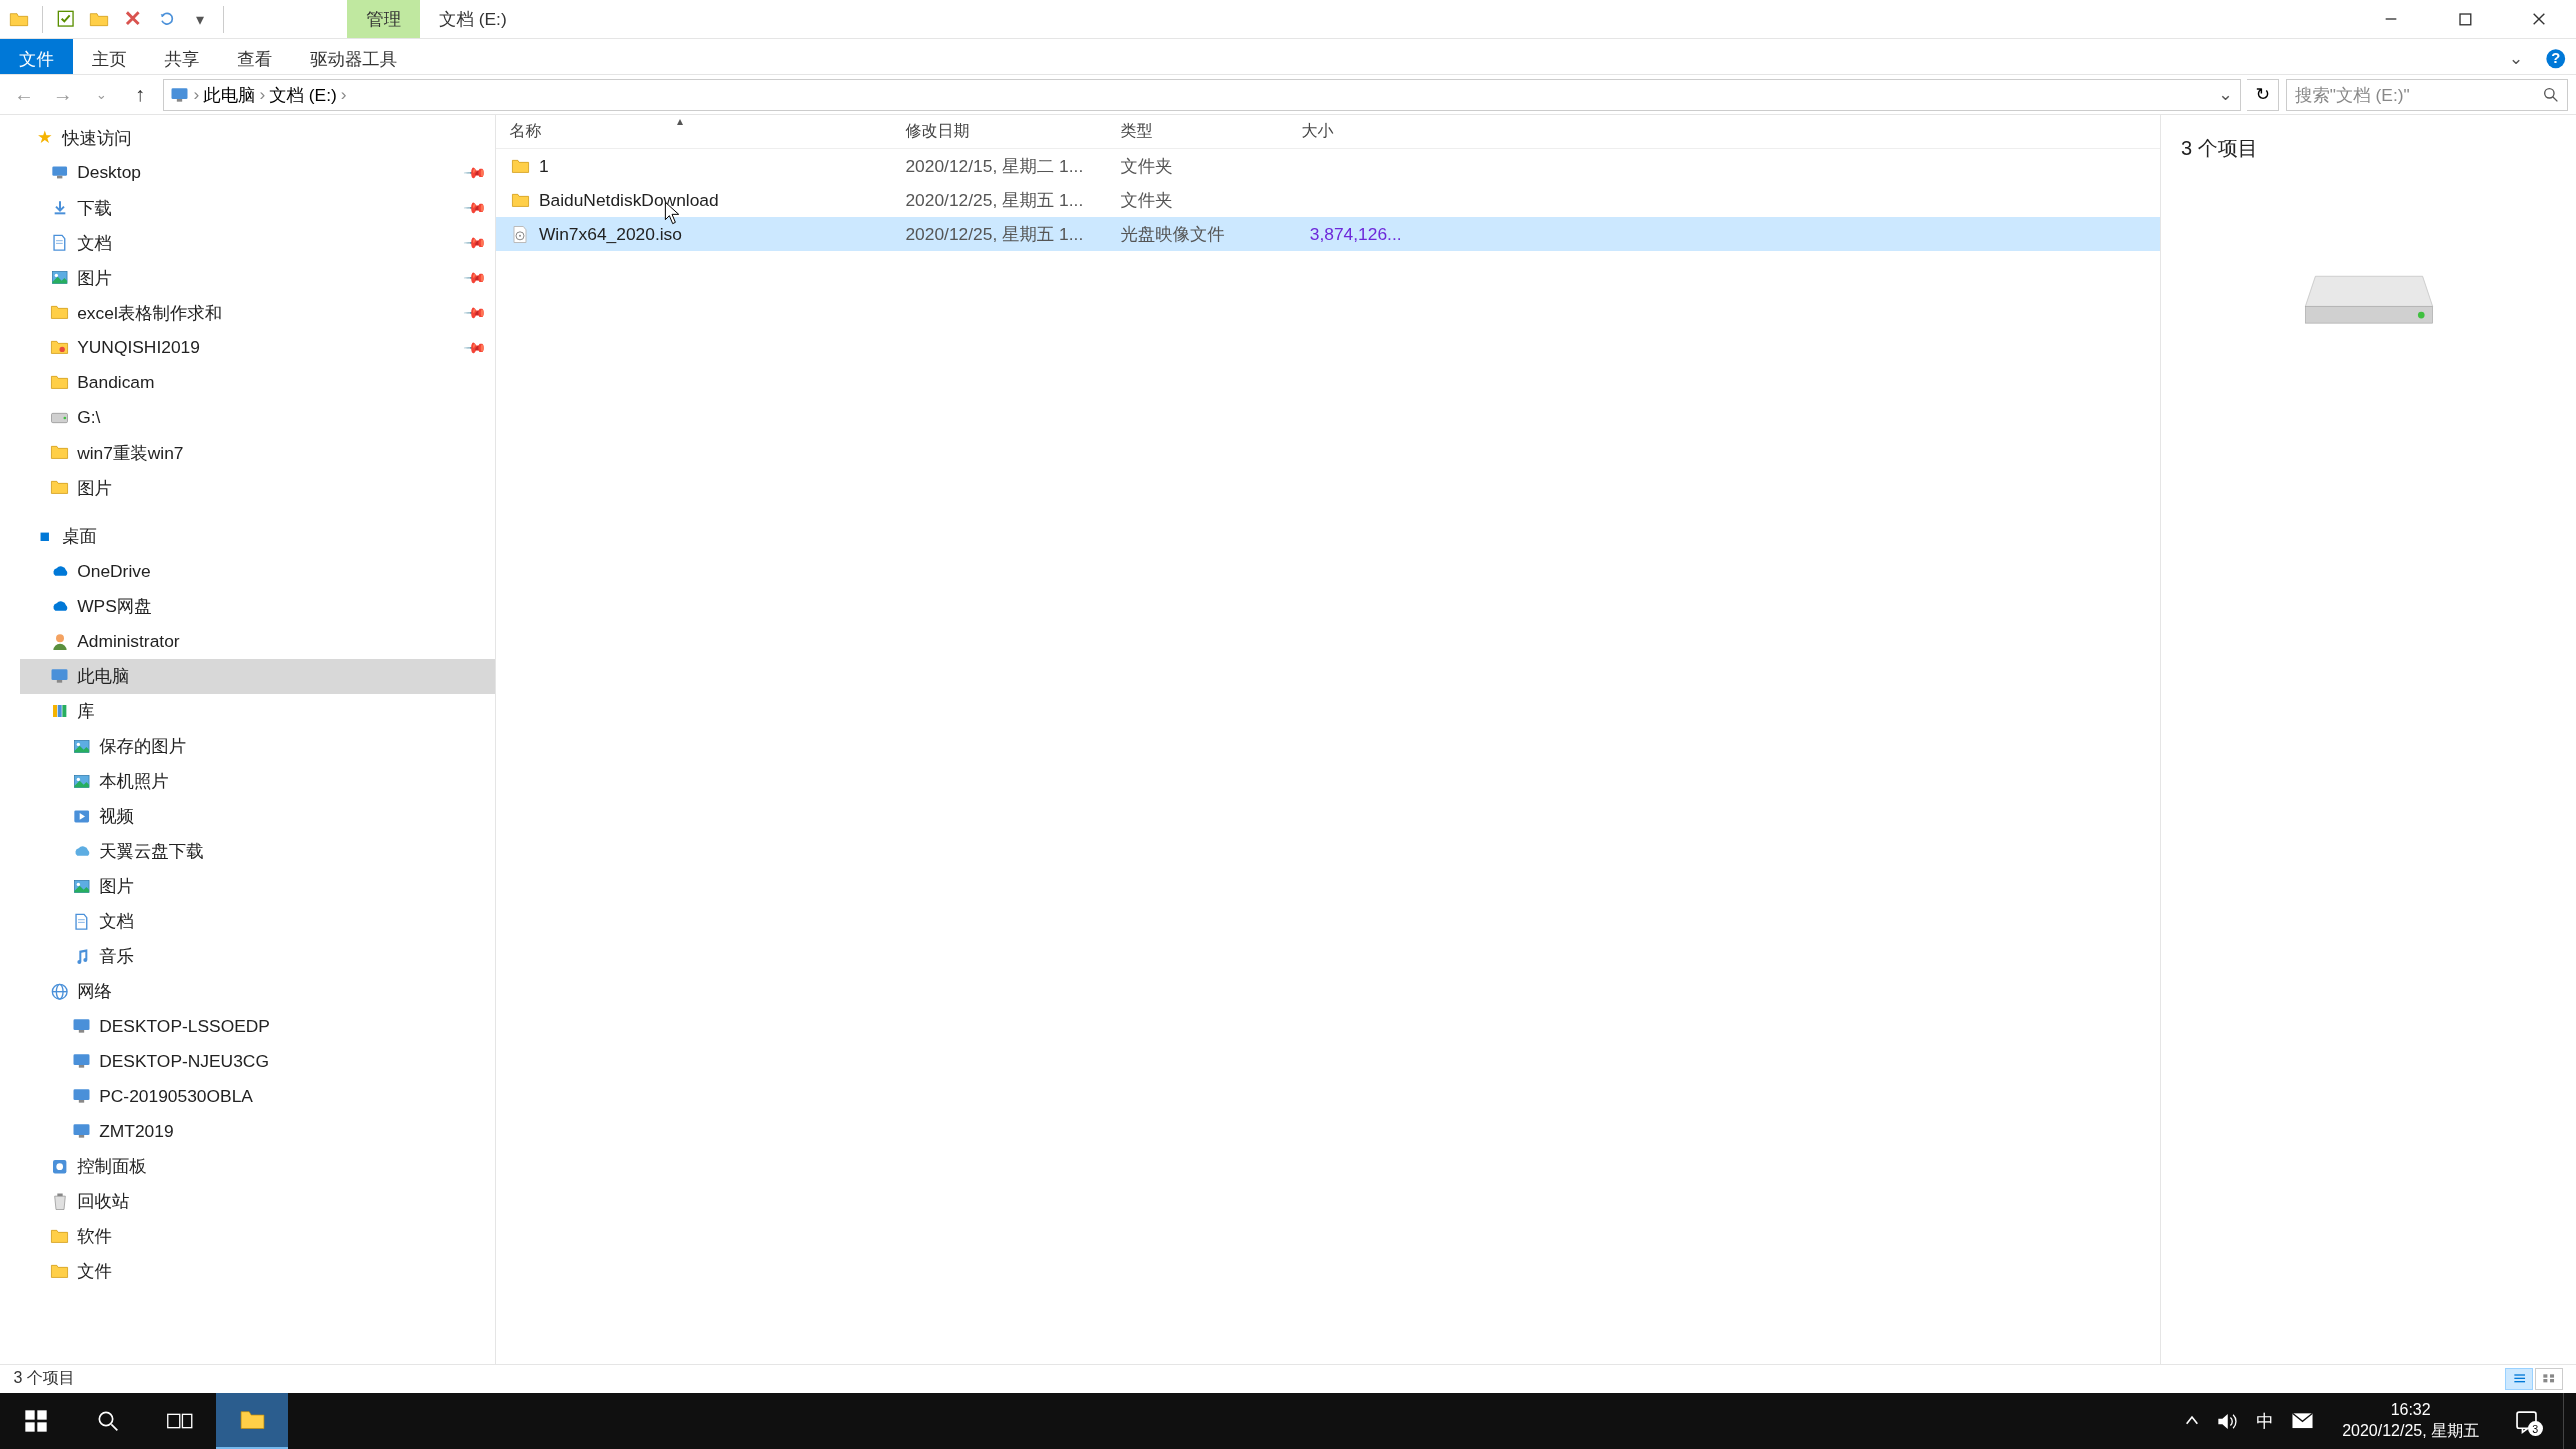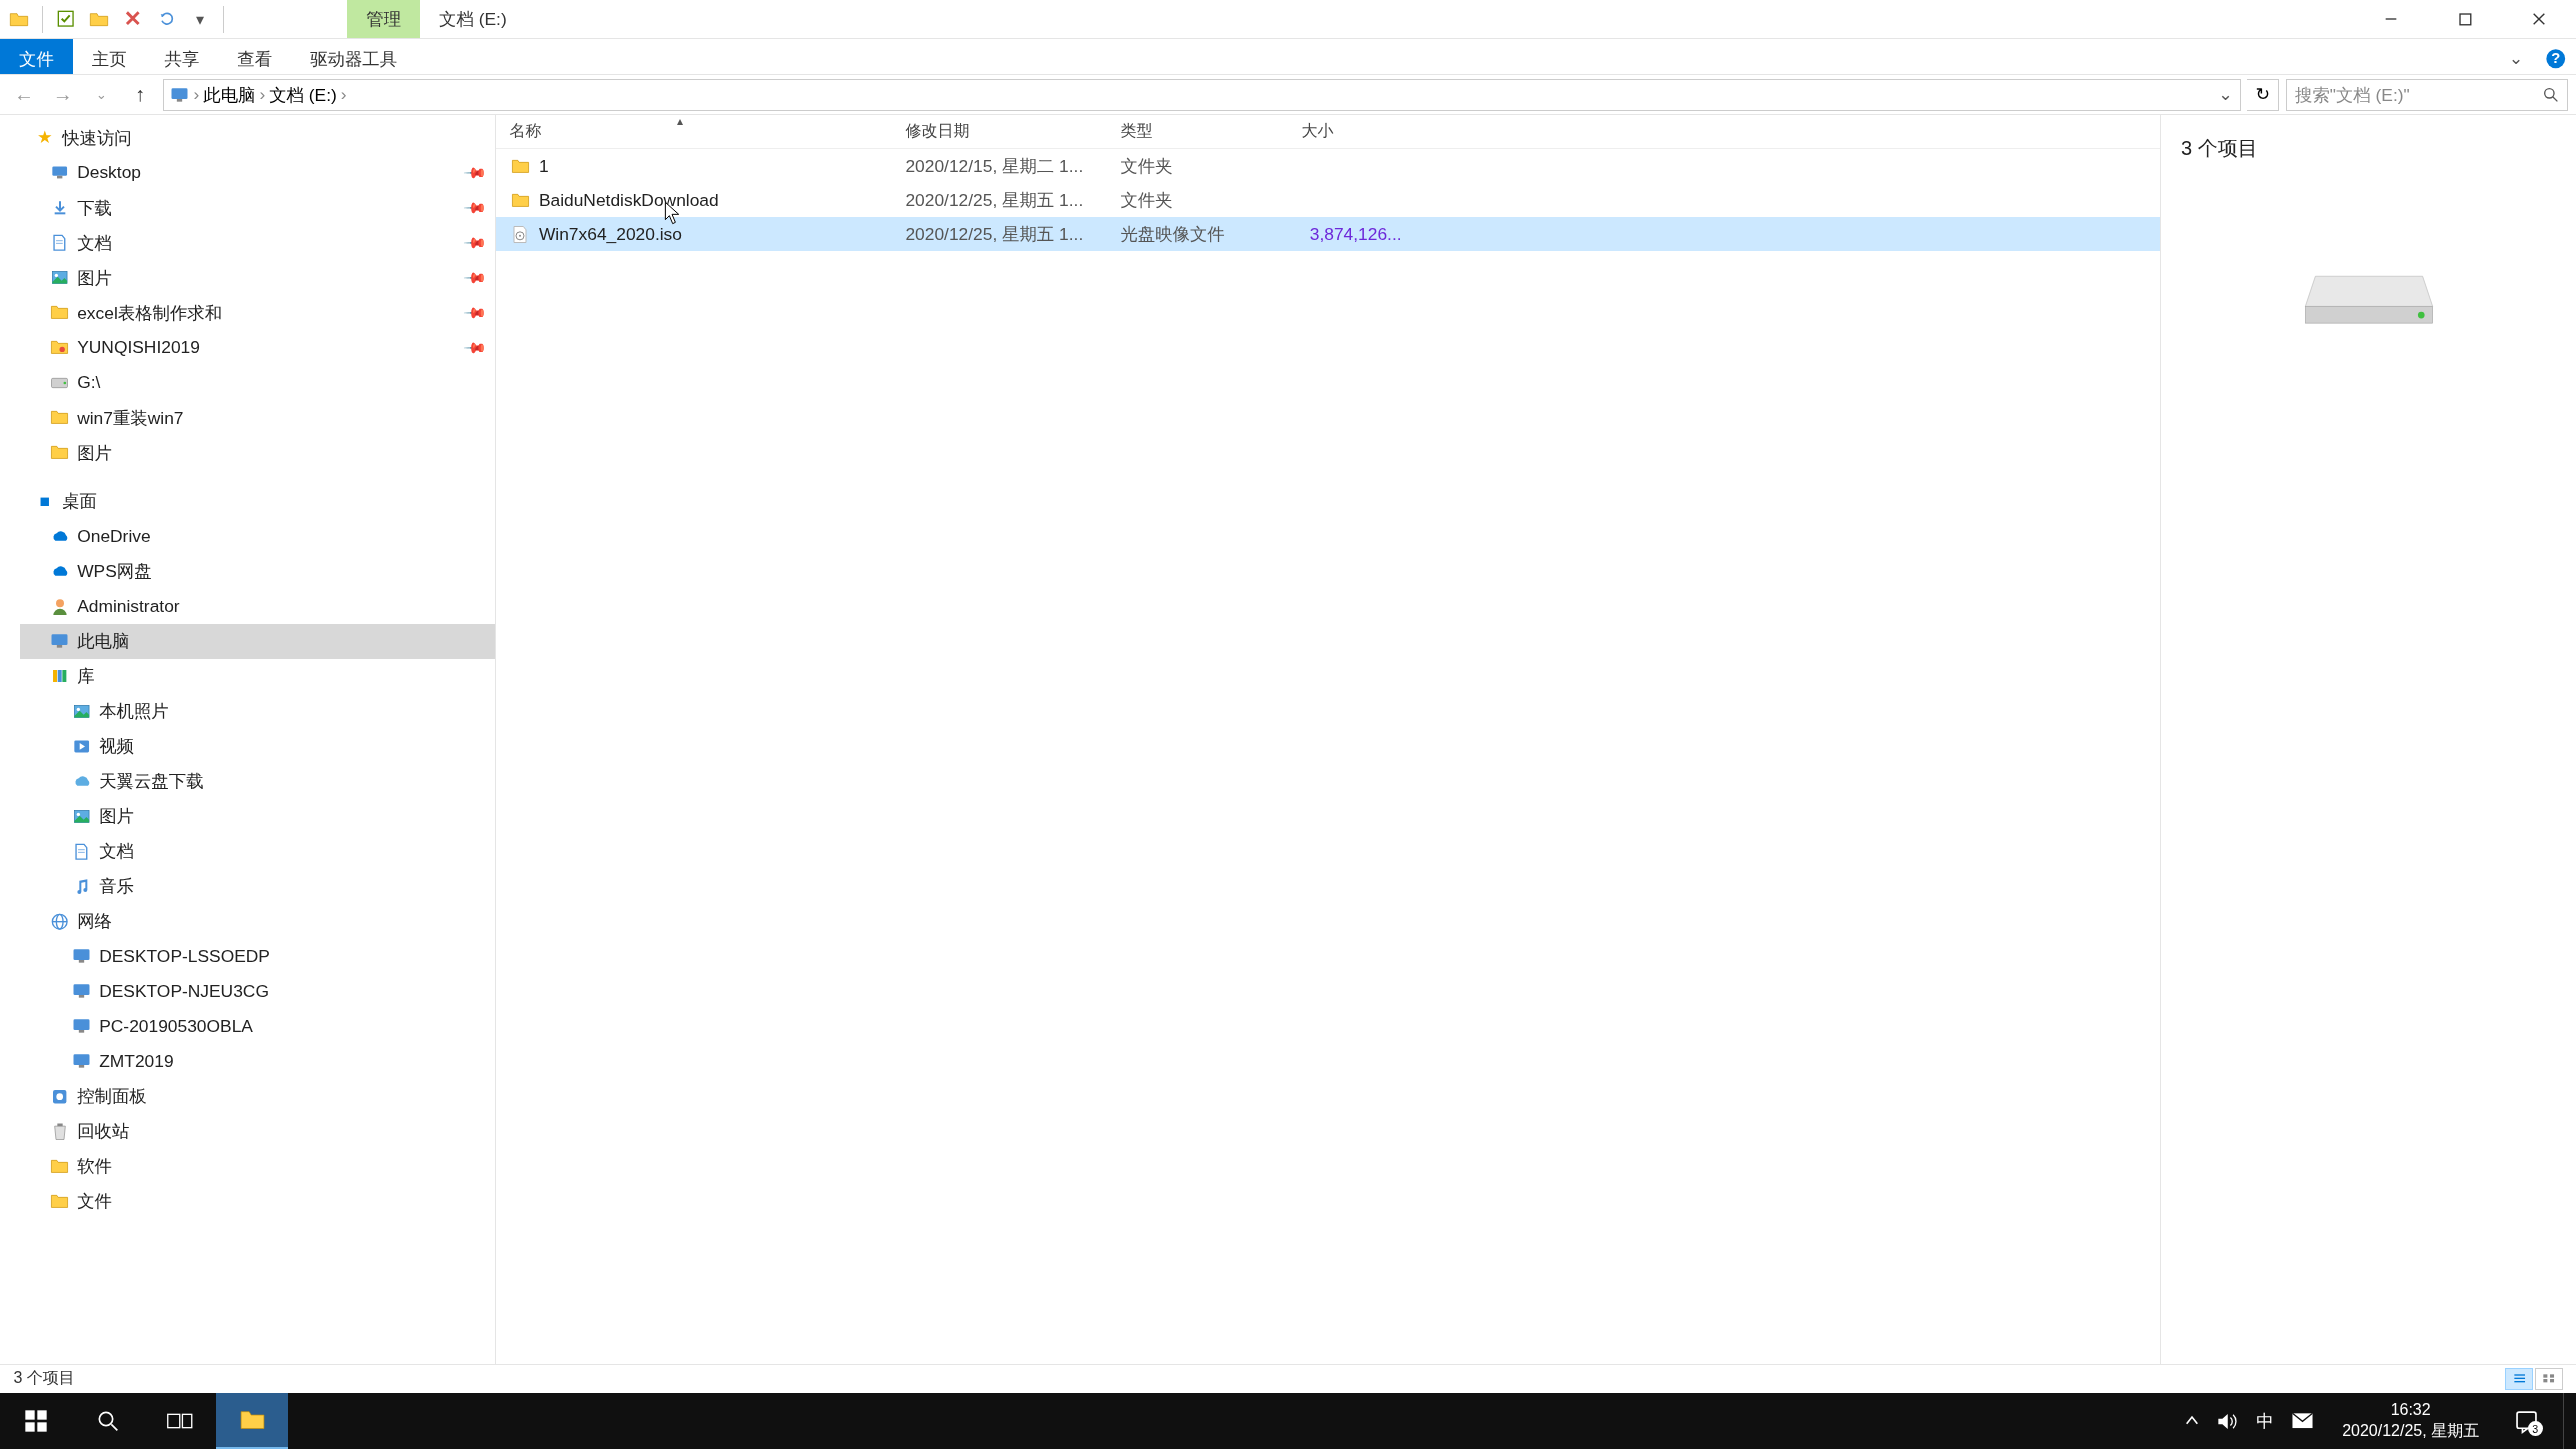--- a/index.html
+++ b/index.html
@@ -240,20 +240,28 @@
               <svg width="19" height="14.8" viewBox="0 0 28 22">
                 <path d="M2 2 L10 2 L12 5 L26 5 L26 20 L2 20 Z" fill="#ffcf48" stroke="#c98f00"></path>
                 <circle cx="18" cy="14" r="4" fill="#e74c3c"></circle>
               </svg>
             </span>
             <span>YUNQISHI2019</span>
             <span class="pin">📌</span>
           </div>
           <div class="tree-item lvl1">
             <span class="tree-icon">
+              <svg width="19" height="14.8" viewBox="0 0 28 22">
+                <path d="M2 2 L10 2 L12 5 L26 5 L26 20 L2 20 Z" fill="#ffcf48" stroke="#c98f00"></path>
+              </svg>
+            </span>
+            <span>Bandicam</span>
+          </div>
+          <div class="tree-item lvl1">
+            <span class="tree-icon">
               <svg width="19" height="12" viewBox="0 0 28 18">
                 <rect x="2" y="2" width="24" height="14" rx="2" fill="#d0d0d0" stroke="#888"></rect>
                 <circle cx="22" cy="9" r="2" fill="#40c040"></circle>
               </svg>
             </span>
             <span>G:\</span>
           </div>
           <div class="tree-item lvl1">
             <span class="tree-icon">
               <svg width="19" height="14.8" viewBox="0 0 28 22">
@@ -317,20 +325,30 @@
               <svg width="17.4" height="16" viewBox="0 0 26 24">
                 <rect x="3" y="3" width="6" height="18" fill="#f5b301"></rect>
                 <rect x="10" y="3" width="6" height="18" fill="#4a90d9"></rect>
                 <rect x="17" y="3" width="6" height="18" fill="#27ae60"></rect>
               </svg>
             </span>
             <span>库</span>
           </div>
         </div>
       <div id="lib-items">
+          <div class="tree-item lvl2">
+            <span class="tree-icon">
+              <svg width="17.4" height="14.8" viewBox="0 0 26 22">
+                <rect x="2" y="2" width="22" height="18" fill="#5dade2" stroke="#2874a6"></rect>
+                <circle cx="8" cy="8" r="2.5" fill="#fff"></circle>
+                <path d="M2 18 L10 10 L16 16 L20 12 L24 16 L24 20 L2 20 Z" fill="#27ae60"></path>
+              </svg>
+            </span>
+            <span>保存的图片</span>
+          </div>
           <div class="tree-item lvl2">
             <span class="tree-icon">
               <svg width="17.4" height="14.8" viewBox="0 0 26 22">
                 <rect x="2" y="2" width="22" height="18" fill="#5dade2" stroke="#2874a6"></rect>
                 <circle cx="8" cy="8" r="2.5" fill="#fff"></circle>
                 <path d="M2 18 L10 10 L16 16 L20 12 L24 16 L24 20 L2 20 Z" fill="#27ae60"></path>
               </svg>
             </span>
             <span>本机照片</span>
           </div>

